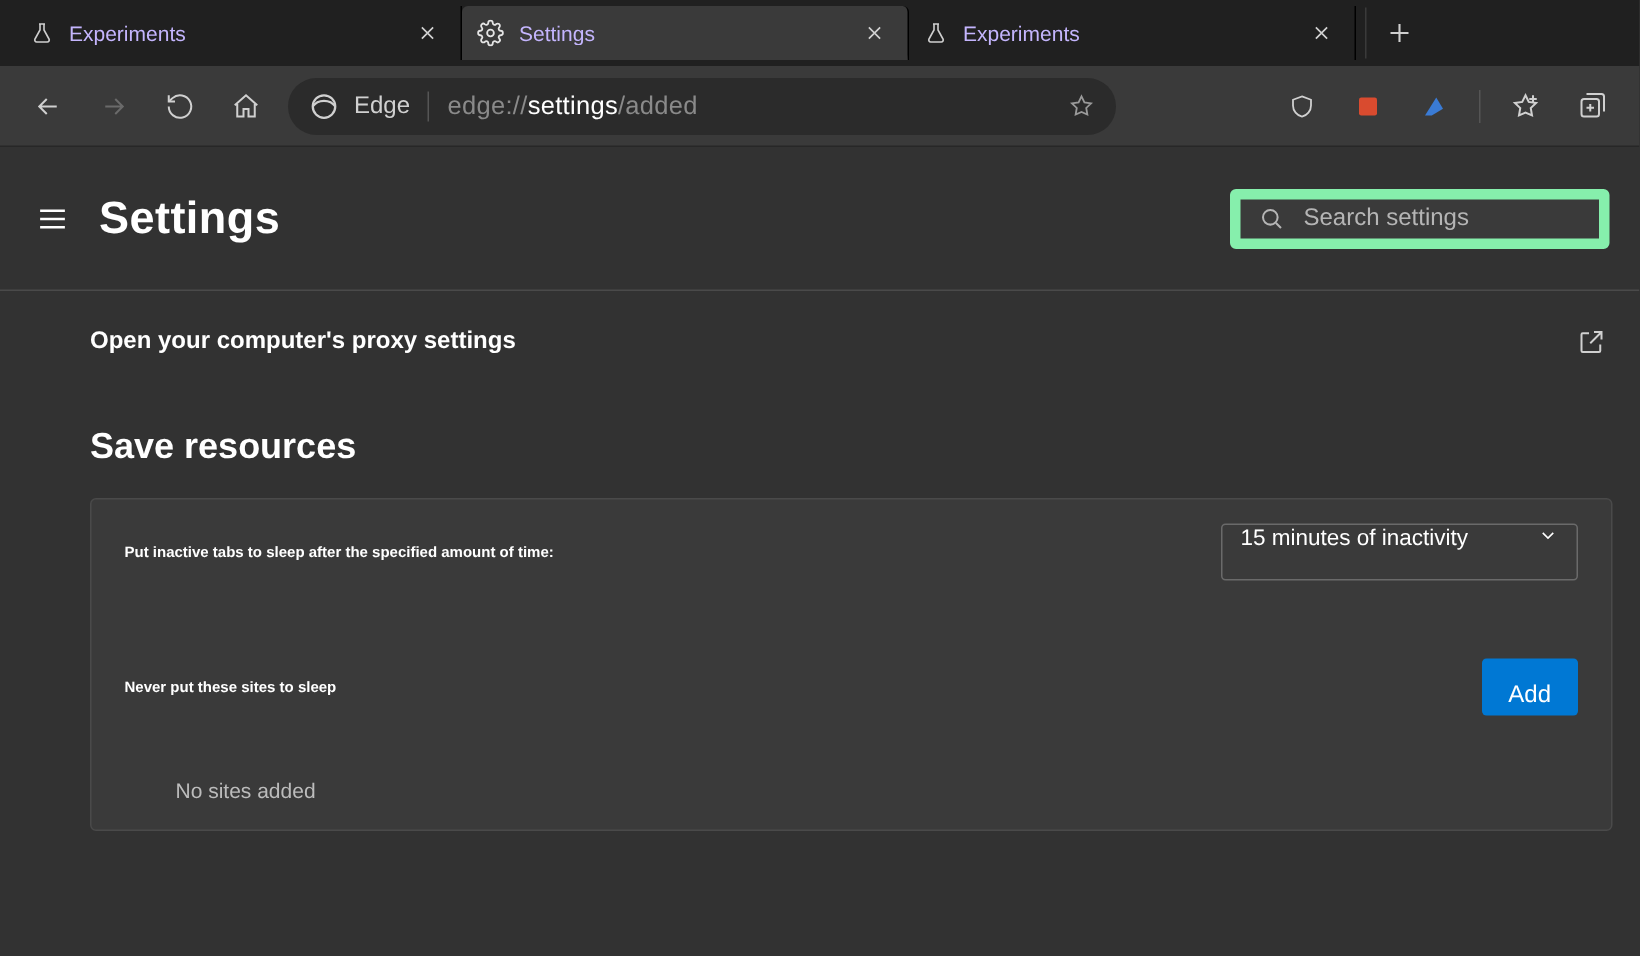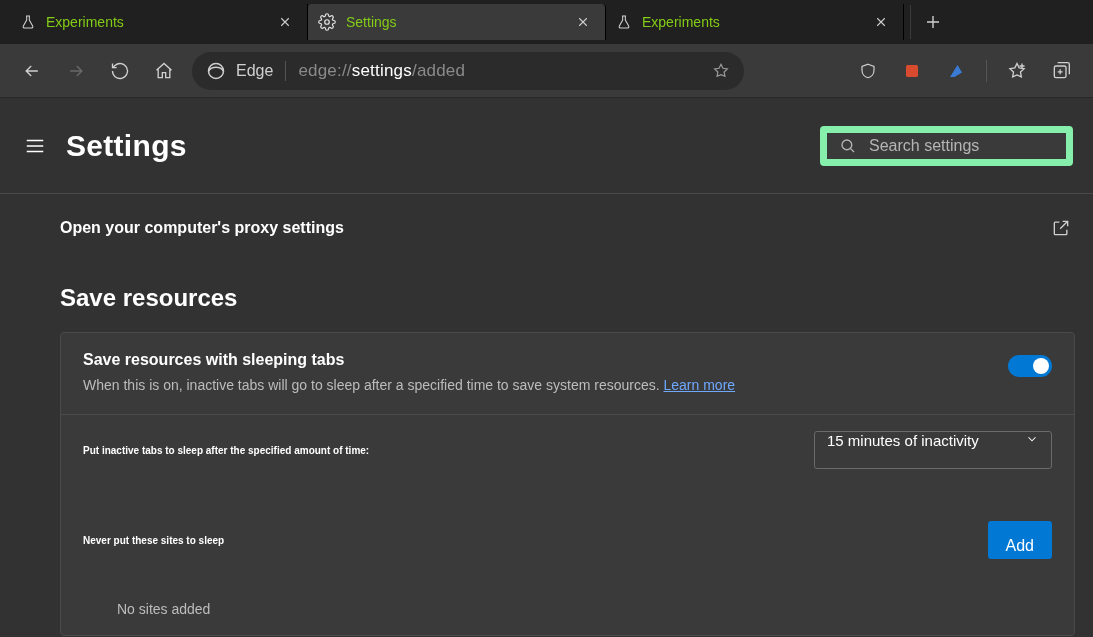--- a/index.html
+++ b/index.html
@@ -19,21 +19,21 @@
     height: 44px;
     background: #202020;
     padding-left: 10px;
   }
   .browser-tab {
     display: flex;
     align-items: center;
     width: 298px;
     height: 36px;
     padding: 0 10px;
-    color: #84cc16;
+    color: #c4b5fd;
     font-size: 14px;
     cursor: pointer;
     gap: 10px;
     border-right: 1px solid #000;
     position: relative;
   }
   .browser-tab.active {
     background: #3a3a3a;
     border-radius: 4px 4px 0 0;
   }
@@ -324,31 +324,20 @@
       <svg width="20" height="20" viewBox="0 0 24 24" fill="none" stroke="#d0d0d0" stroke-width="1.6">
           <path d="M14 4h6v6M20 4l-9 9M19 14v5a1 1 0 0 1-1 1H5a1 1 0 0 1-1-1V6a1 1 0 0 1 1-1h5"></path>
         </svg>
     </span>
   </div>
 
   <div class="section-heading">Save resources</div>
 
   <div class="card">
 
-    <div class="card-row">
-      <div class="row-text">
-        <div class="row-title">Save resources with sleeping tabs</div>
-        <div class="row-desc">
-          <span>When this is on, inactive tabs will go to sleep after a specified time to save system resources. </span><span class="learn-link">Learn more</span>
-        </div>
-      </div>
-      <div class="toggle">
-        <div class="knob"></div>
-      </div>
-    </div>
 
     <div class="card-row inner-block" style="flex-direction:column;align-items:stretch;padding:0;">
 
       <div class="select-row">
         <span class="select-row-label">Put inactive tabs to sleep after the specified amount of time:</span>
         <div class="dropdown">
           <span>15 minutes of inactivity</span>
           <span>
             <svg width="14" height="14" viewBox="0 0 24 24" fill="none" stroke="#fff" stroke-width="1.8">
                 <path d="M6 9l6 6 6-6"></path>

